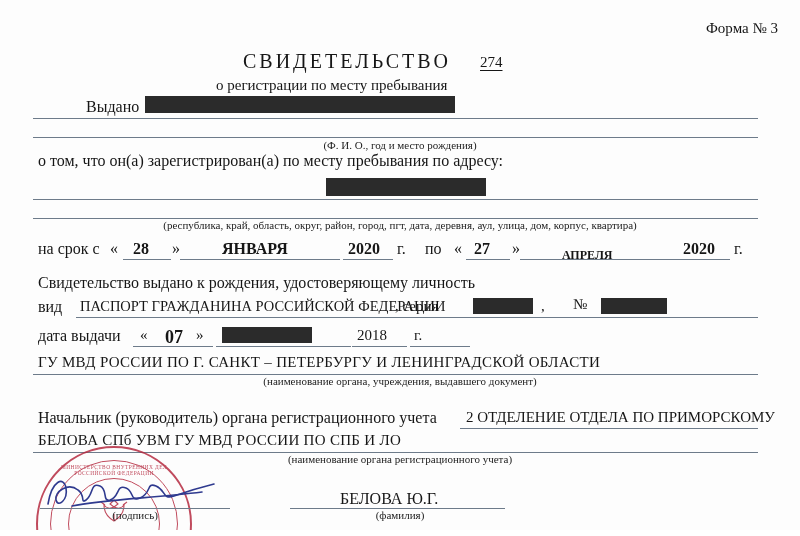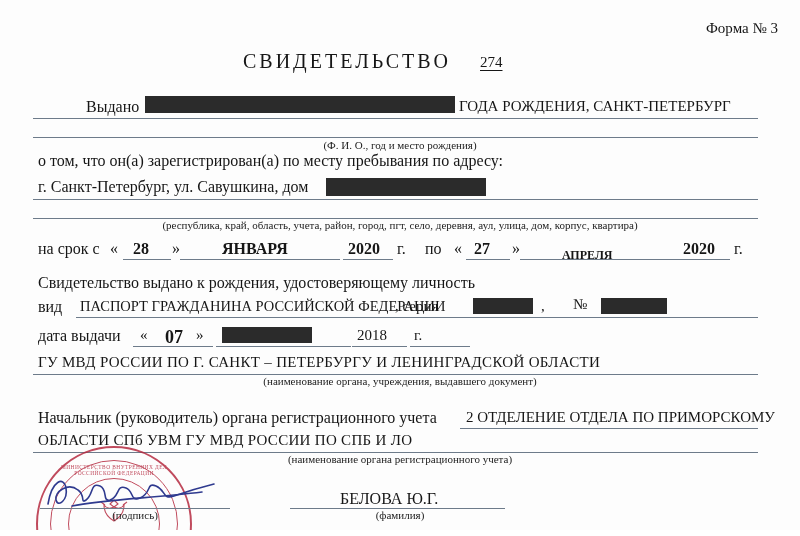--- a/index.html
+++ b/index.html
@@ -223,34 +223,33 @@
 </style>
 </head>
 <body>
 
 <div class="page">
 
   <div class="abs form-no">Форма № 3</div>
 
   <div class="abs title">СВИДЕТЕЛЬСТВО</div>
   <div class="abs title-num">274</div>
+  <div class="abs subtitle">о регистрации по месту пребывания</div>
 
   <div class="abs lbl-vydano">Выдано</div>
   <div class="redact r1"></div>
-  <div class="abs god-rozh">ГОДА РОЖДЕНИЯ, САНКТ-ПЕТЕРБУРГ</div>
   <div class="rule l-vydano"></div>
   <div class="rule l-fio"></div>
   <div class="cap cap-fio">(Ф. И. О., год и место рождения)</div>
 
   <div class="abs otom">о том, что он(а) зарегистрирован(а) по месту пребывания по адресу:</div>
-  <div class="abs addr">г. Санкт-Петербург, ул. Савушкина, дом</div>
   <div class="redact r2"></div>
   <div class="rule l-addr1"></div>
   <div class="rule l-addr2"></div>
-  <div class="cap cap-addr">(республика, край, область, учета, район, город, пгт, село, деревня, аул, улица, дом, корпус, квартира)</div>
+  <div class="cap cap-addr">(республика, край, область, округ, район, город, пгт, дата, деревня, аул, улица, дом, корпус, квартира)</div>
 
   <div class="abs srok">на срок с</div>
   <div class="abs q1">«</div>
   <div class="abs d1">28</div>
   <div class="abs q2">»</div>
   <div class="abs m1">ЯНВАРЯ</div>
   <div class="abs g1">2020</div>
   <div class="abs gsfx1">г.</div>
   <div class="abs po">по</div>
   <div class="abs q3">«</div>
@@ -288,21 +287,21 @@
   <div class="rule l-dv3"></div>
   <div class="rule l-dv4"></div>
 
   <div class="abs organ">ГУ  МВД  РОССИИ  ПО  Г. САНКТ – ПЕТЕРБУРГУ  И  ЛЕНИНГРАДСКОЙ ОБЛАСТИ</div>
   <div class="rule l-organ"></div>
   <div class="cap cap-organ">(наименование органа, учреждения, выдавшего документ)</div>
 
   <div class="abs nach-lbl">Начальник (руководитель) органа регистрационного учета</div>
   <div class="abs nach-val1">2 ОТДЕЛЕНИЕ ОТДЕЛА  ПО ПРИМОРСКОМУ</div>
   <div class="rule l-nach1"></div>
-  <div class="abs nach-val2">ОБЛАСТИ СПб УВМ  ГУ  МВД  РОССИИ  ПО СПБ  И  ЛО</div>
+  <div class="abs nach-val2">БЕЛОВА СПб УВМ  ГУ  МВД  РОССИИ  ПО СПБ  И  ЛО</div>
   <div class="rule l-nach2"></div>
   <div class="cap cap-nach">(наименование органа регистрационного учета)</div>
 
   <div class="stamp">
     <div class="stamp-inner"></div>
     <div class="stamp-inner2"></div>
     <div class="stamp-text-top">МИНИСТЕРСТВО ВНУТРЕННИХ ДЕЛ РОССИЙСКОЙ ФЕДЕРАЦИИ</div>
     <svg class="stamp-eagle" viewBox="0 0 34 38">
       <g fill="none" stroke="currentColor" stroke-width="1.1">
         <path d="M17 4 l4 4 -4 3 -4 -3 z"></path>

